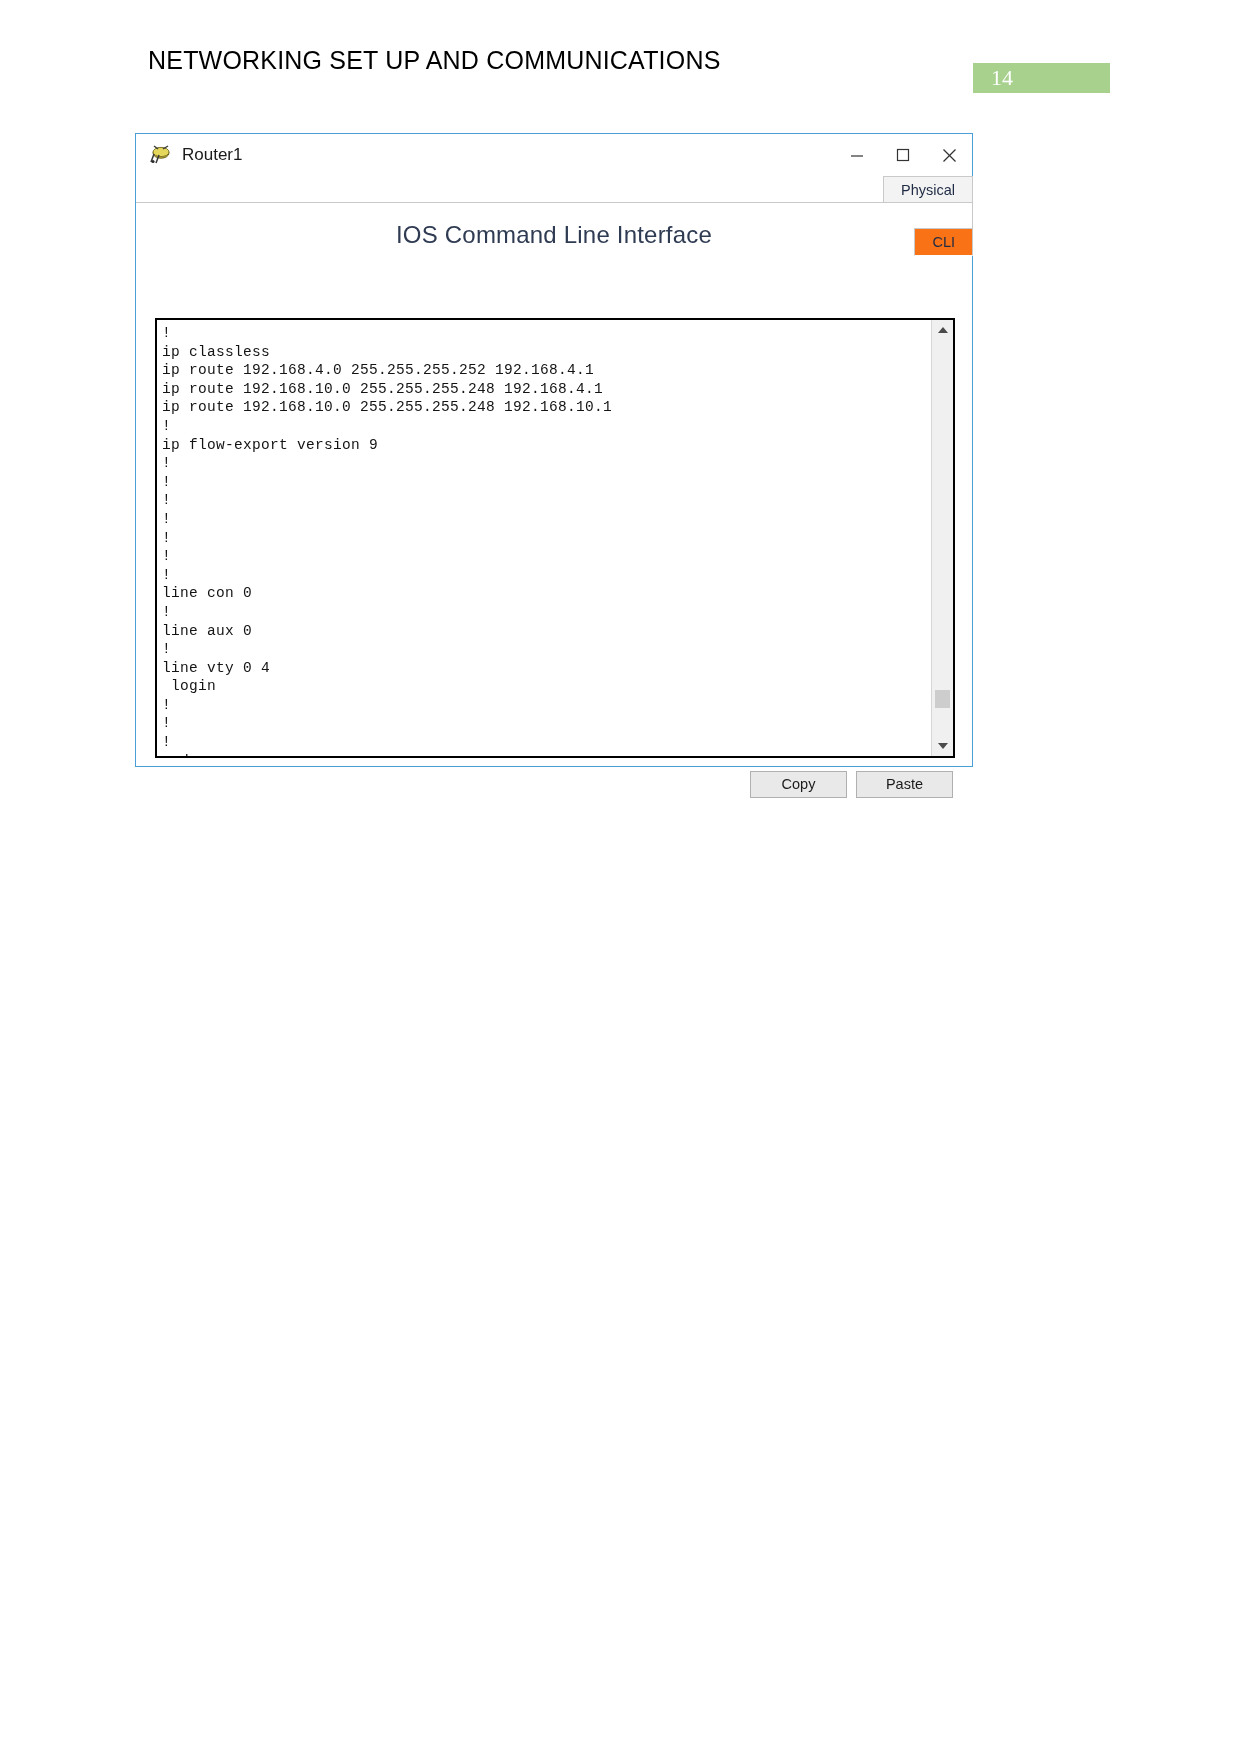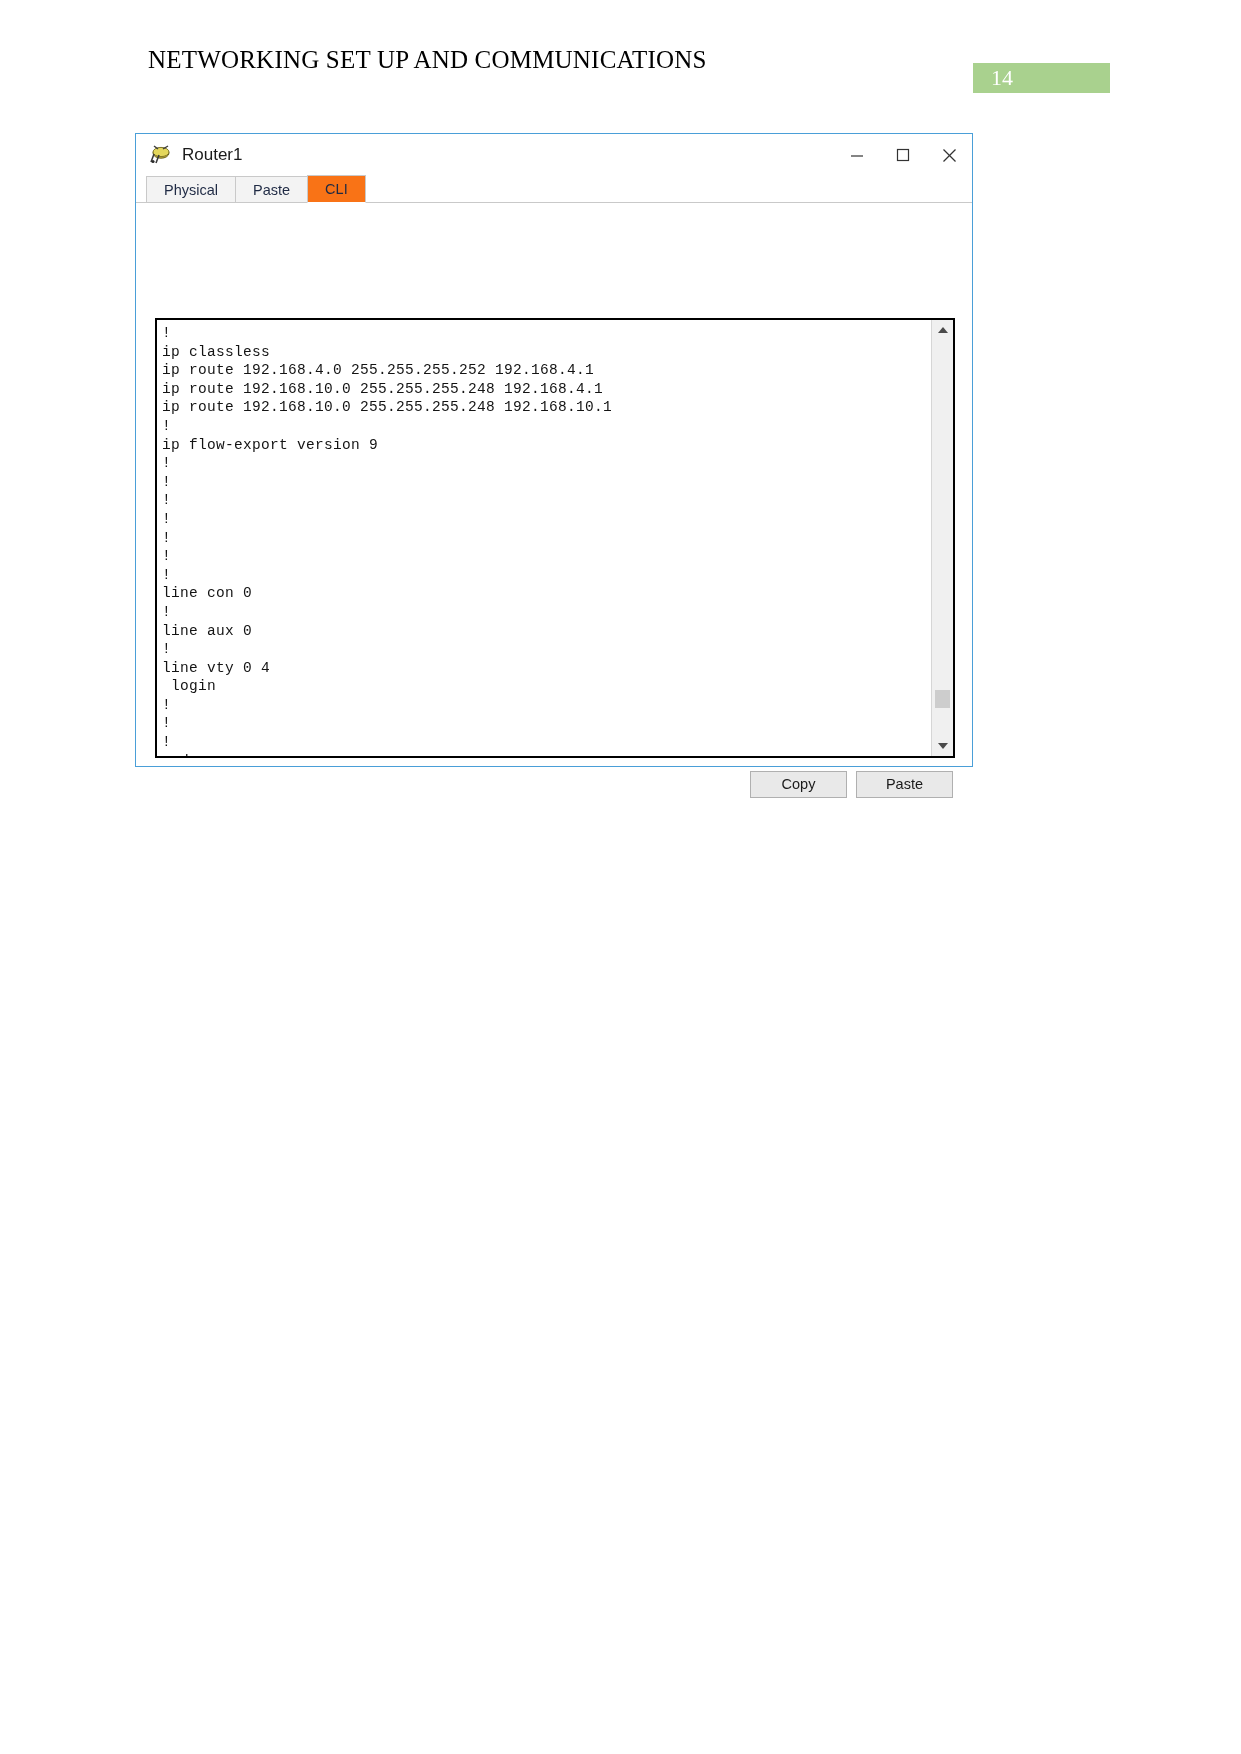--- a/index.html
+++ b/index.html
@@ -20,21 +20,21 @@
     position: absolute;
     top: 46px;
     left: 0;
     width: 1241px;
     height: 44px;
   }
   .doc-header-title {
     position: absolute;
     left: 148px;
     top: 0px;
-    font-family: Liberation Serif, serif;
+    font-family: Liberation Sans, sans-serif;
     font-size: 25px;
     color: #000000;
     letter-spacing: 0.2px;
     white-space: nowrap;
   }
   .page-badge {
     position: absolute;
     left: 973px;
     top: 17px;
     width: 137px;
@@ -109,20 +109,21 @@
   
   .tabstrip {
     position: relative;
     height: 27px;
     background: #ffffff;
     border-bottom: 1px solid #c9c9c9;
     display: flex;
     align-items: flex-end;
     padding-left: 10px;
     box-sizing: border-box;
+    flex-direction: column;
   }
   .tab {
     height: 26px;
     line-height: 26px;
     padding: 0 17px;
     font-size: 14.5px;
     color: #1f2a44;
     background: #f3f3f3;
     border: 1px solid #c9c9c9;
     border-bottom: none;
@@ -289,20 +290,21 @@
     </div>
   </div>
 
   <div class="tabstrip">
     <div class="tab">Physical</div>
     <div class="tab">Paste</div>
     <div class="tab active">CLI</div>
   </div>
 
   <div class="panel">
+    <div class="panel-title">IOS Command Line Interface</div>
 
     <div class="console-wrap">
       <div class="console-text">!
 ip classless
 ip route 192.168.4.0 255.255.255.252 192.168.4.1
 ip route 192.168.10.0 255.255.255.248 192.168.4.1
 ip route 192.168.10.0 255.255.255.248 192.168.10.1
 !
 ip flow-export version 9
 !

